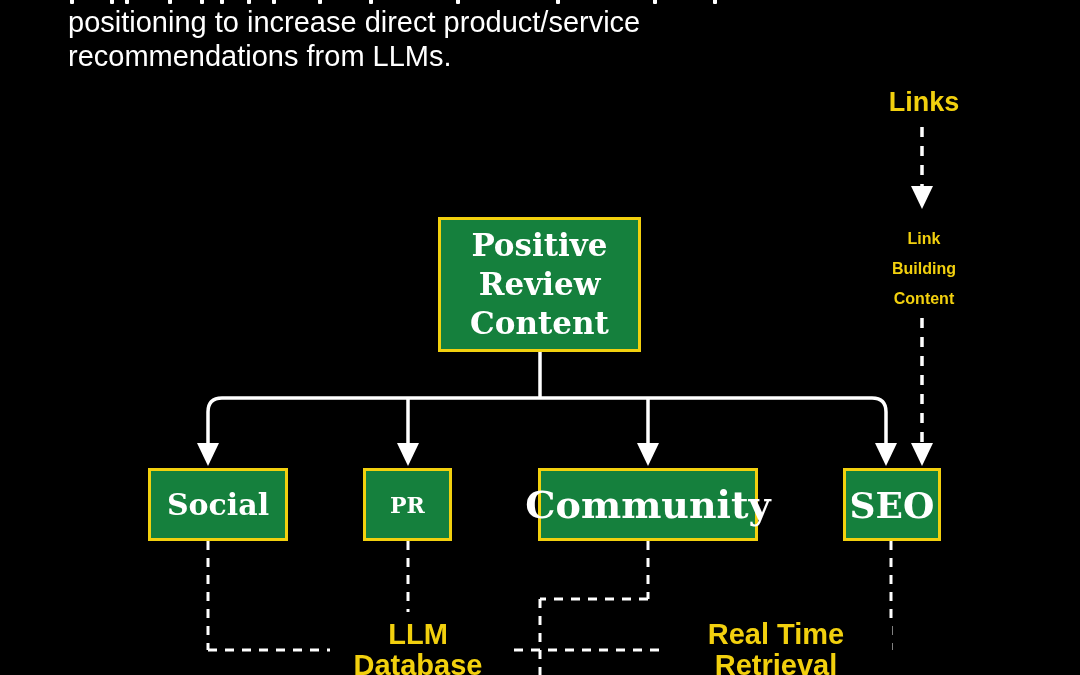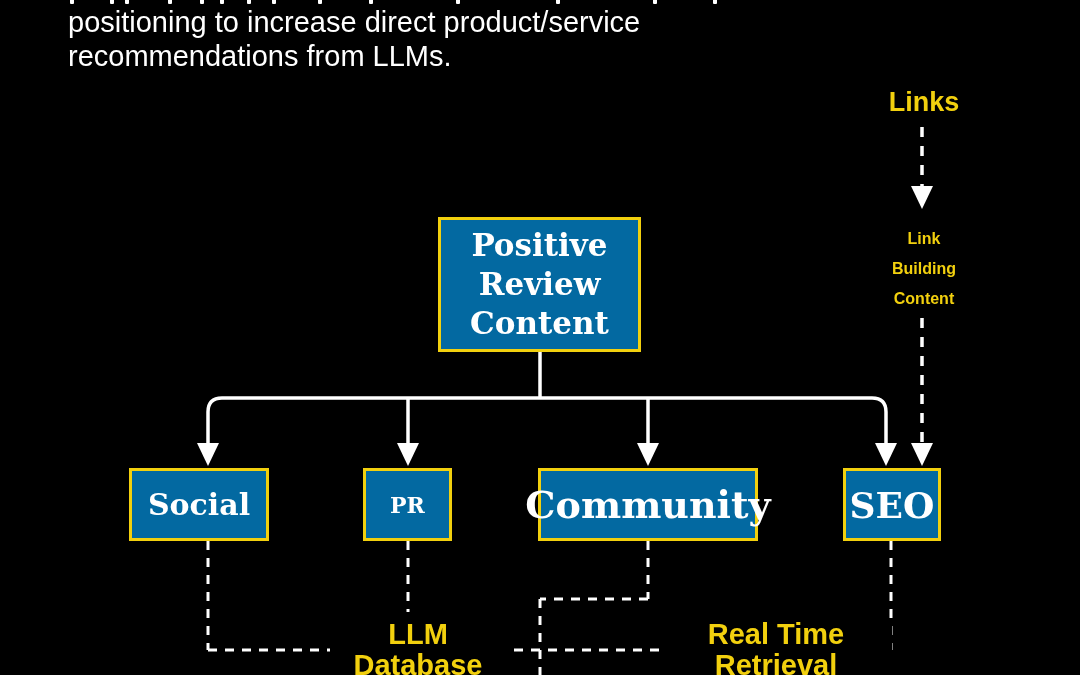--- a/index.html
+++ b/index.html
@@ -11,25 +11,25 @@
          font-weight:400;letter-spacing:0px;}
   .remnant-dot{position:absolute;top:-2px;width:4px;height:6px;background:#fff;
                border-radius:1px;}
 
   
   .ylabel{position:absolute;color:#F2D00E;font-weight:700;text-align:center;}
   .links-label{left:864px;top:87px;width:120px;font-size:27px;}
   .link-building{left:854px;top:224px;width:140px;font-size:16px;line-height:30px;}
 
   
-  .nodebox{position:absolute;border:3px solid #F2D00E;background:#0369a1;color:#fff;
+  .nodebox{position:absolute;border:3px solid #F2D00E;background:#15803d;color:#fff;
            display:flex;align-items:center;justify-content:center;text-align:center;
            font-family:"DejaVu Serif","Liberation Serif",serif;font-weight:700;z-index:2;}
   .rootbox{left:438px;top:217px;width:197px;height:129px;font-size:31px;line-height:39px;}
-  .box-social{left:129px;top:468px;width:134px;height:67px;font-size:30px;align-items:center;}
+  .box-social{left:148px;top:468px;width:134px;height:67px;font-size:30px;align-items:center;}
   .box-pr{left:363px;top:468px;width:83px;height:67px;font-size:22px;}
   .box-community{left:538px;top:468px;width:214px;height:67px;font-size:38px;}
   .box-seo{left:843px;top:468px;width:92px;height:67px;font-size:36px;}
 
   
   #connectors{position:absolute;left:0;top:0;z-index:1;}
 
   
   .retrieval{position:absolute;top:619px;z-index:3;background:#000;color:#F2D00E;
              font-weight:700;font-size:29px;line-height:31px;text-align:center;

